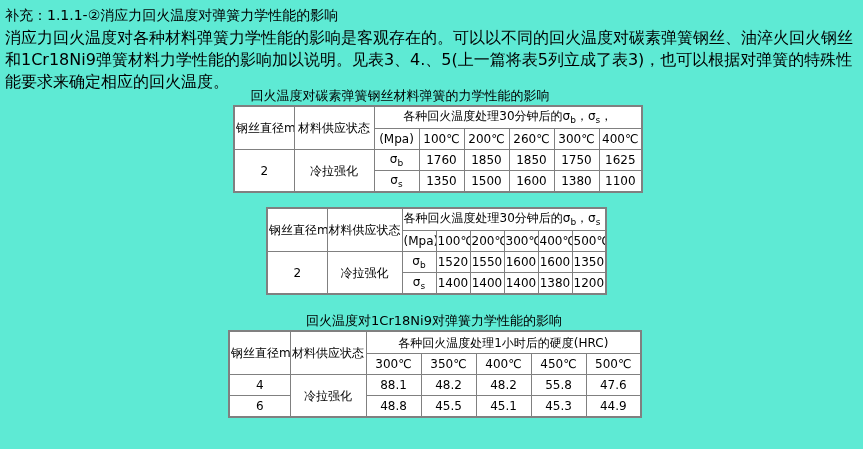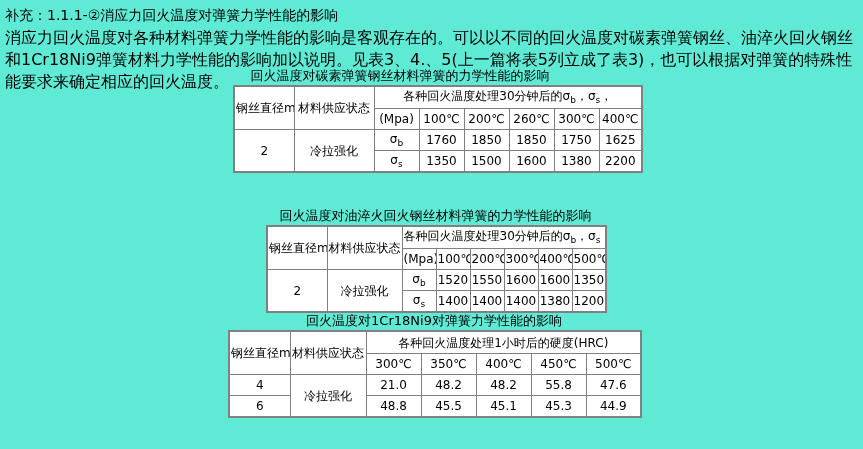--- a/index.html
+++ b/index.html
@@ -22,21 +22,21 @@
   sub{font-size:9px;line-height:1;}
 </style>
 </head>
 <body>
 
 <div class="page">
 
   <div class="heading">补充：1.1.1-②消应力回火温度对弹簧力学性能的影响</div>
   <div class="para">消应力回火温度对各种材料弹簧力学性能的影响是客观存在的。可以以不同的回火温度对碳素弹簧钢丝、油淬火回火钢丝和1Cr18Ni9弹簧材料力学性能的影响加以说明。见表3、4.、5(上一篇将表5列立成了表3)，也可以根据对弹簧的特殊性能要求来确定相应的回火温度。</div>
 
-  <div class="tgroup" style="left:233px;top:67px;width:334px;">
+  <div class="tgroup" style="left:233px;top:87px;width:334px;">
     <div class="ttitle">回火温度对碳素弹簧钢丝材料弹簧的力学性能的影响</div>
     <table>
       <colgroup>
         <col style="width:60px">
           <col style="width:80px">
           <col style="width:45px">
         <col style="width:45px">
           <col style="width:45px">
           <col style="width:45px">
         <col style="width:45px">
@@ -65,28 +65,27 @@
         <td>1850</td>
         <td>1750</td>
         <td>1625</td>
       </tr>
       <tr>
         <td><span>σ</span><sub>s</sub></td>
         <td>1350</td>
         <td>1500</td>
         <td>1600</td>
         <td>1380</td>
-        <td>2200</td>
+        <td>1100</td>
       </tr>
     </tbody>
       </table>
   </div>
 
   <div class="tgroup" style="left:266px;top:207px;width:339px;">
-    <div class="ttitle">回火温度对油淬火回火钢丝材料弹簧的力学性能的影响</div>
     <table>
       <colgroup>
         <col style="width:60px">
           <col style="width:75px">
           <col style="width:34px">
         <col style="width:34px">
           <col style="width:34px">
           <col style="width:34px">
         <col style="width:34px">
           <col style="width:34px">
@@ -148,21 +147,21 @@
       <tr>
         <td>300℃</td>
         <td>350℃</td>
         <td>400℃</td>
         <td>450℃</td>
         <td>500℃</td>
       </tr>
       <tr>
         <td>4</td>
         <td rowspan="2">冷拉强化</td>
-        <td>21.0</td>
+        <td>88.1</td>
         <td>48.2</td>
         <td>48.2</td>
         <td>55.8</td>
         <td>47.6</td>
       </tr>
       <tr>
         <td>6</td>
         <td>48.8</td>
         <td>45.5</td>
         <td>45.1</td>

